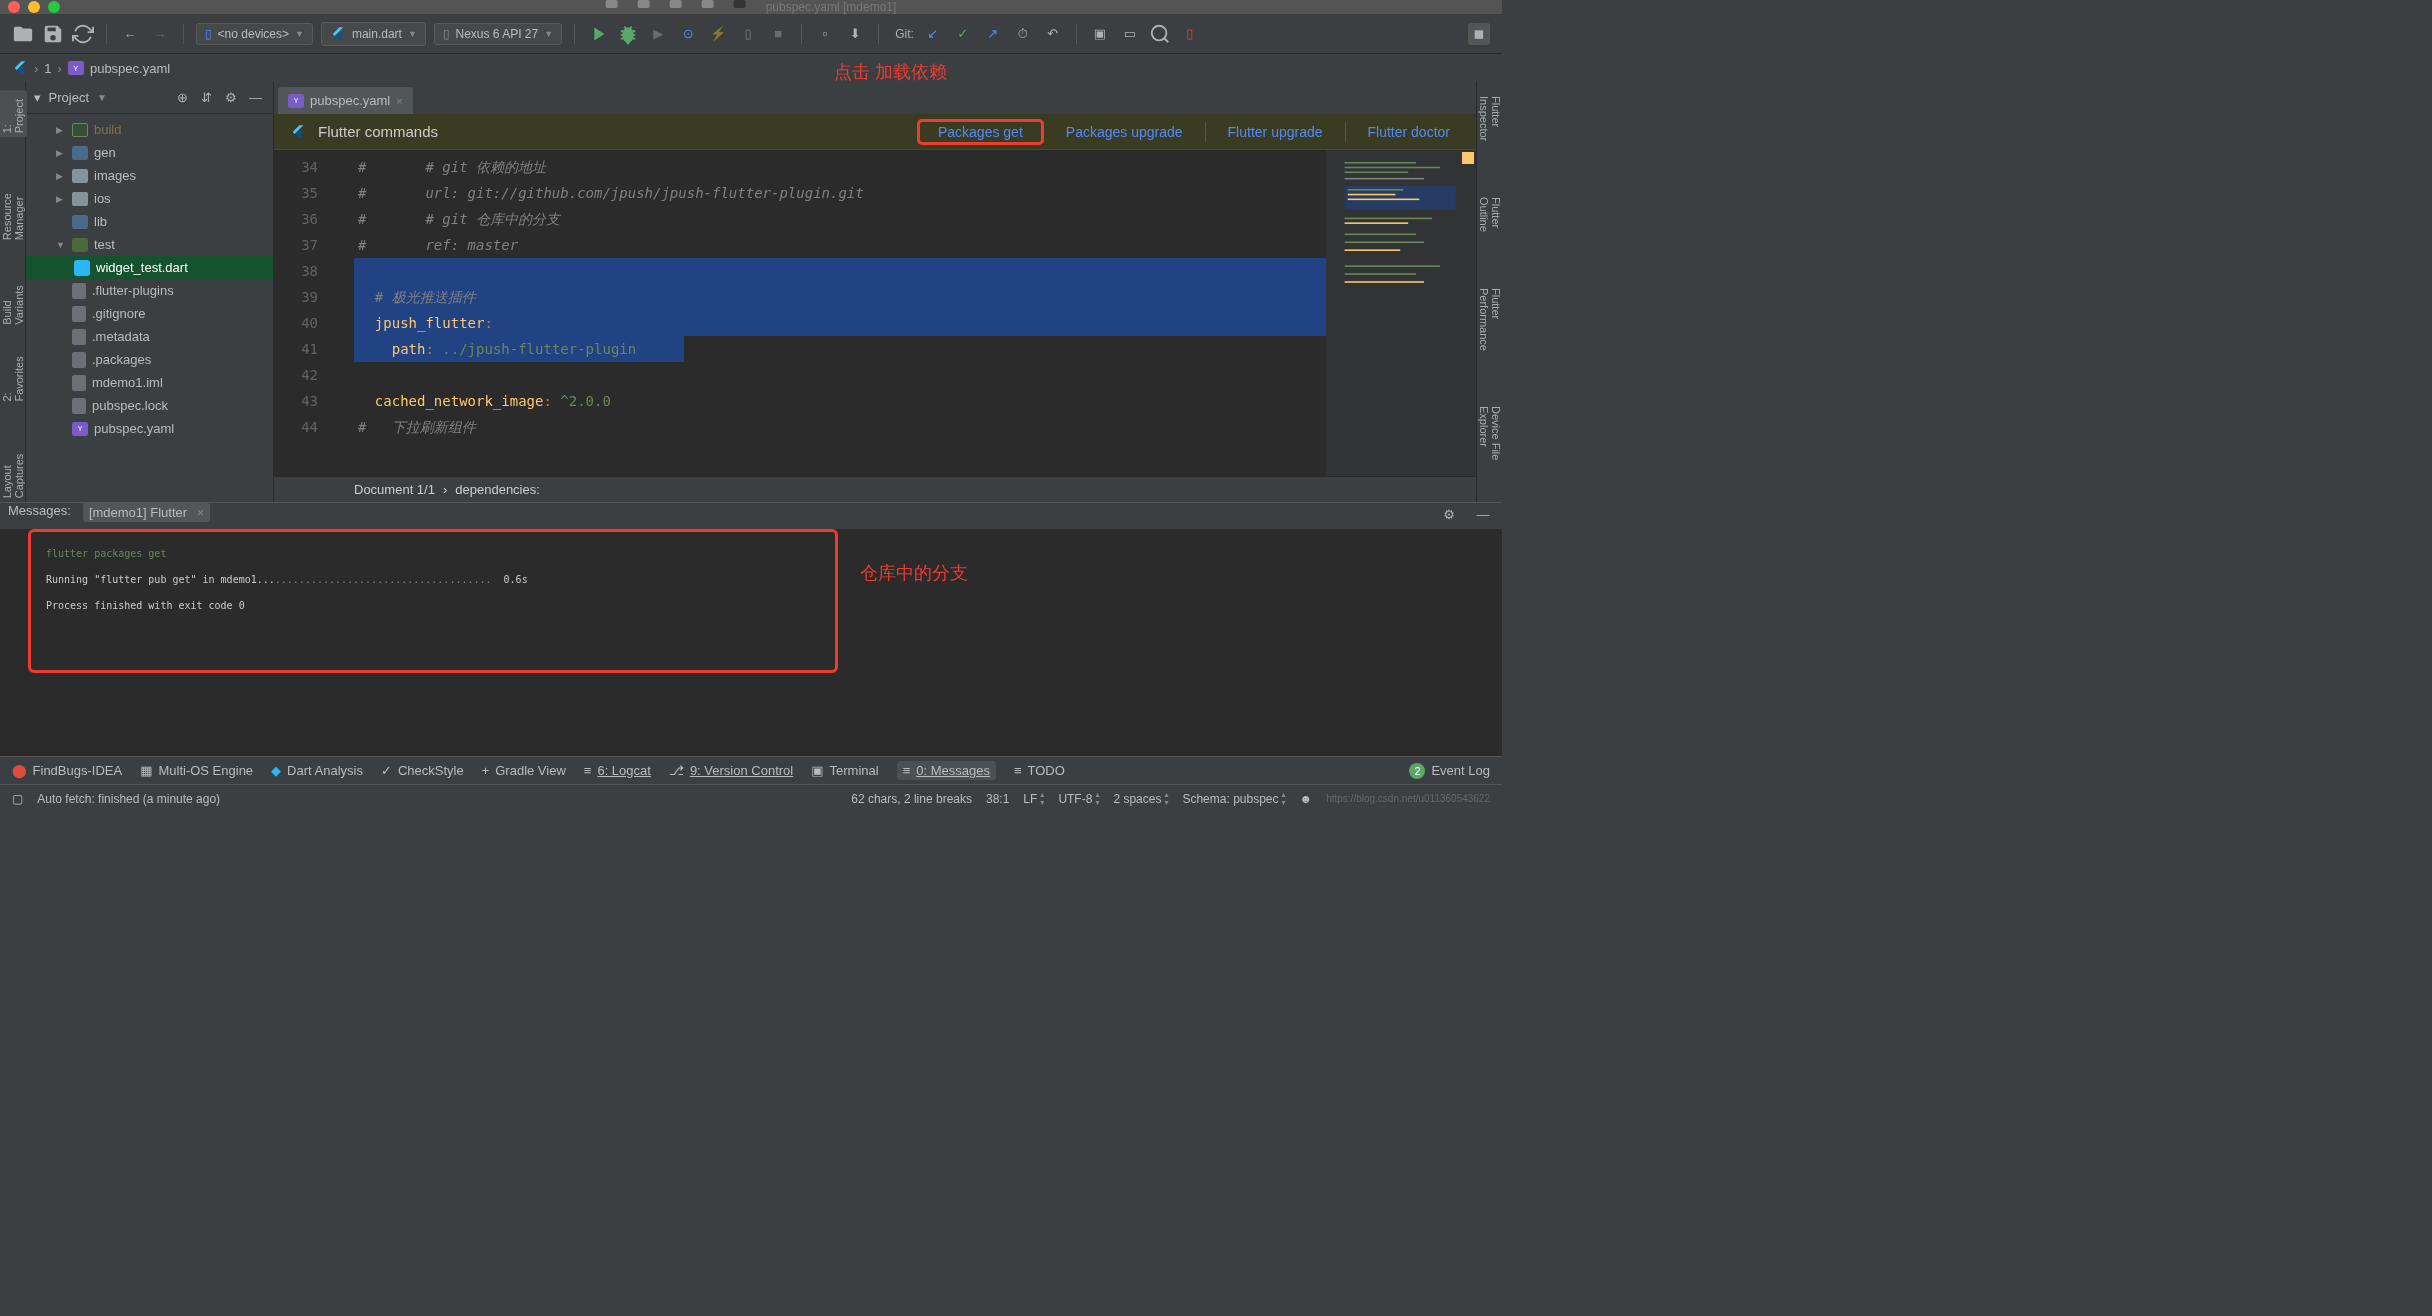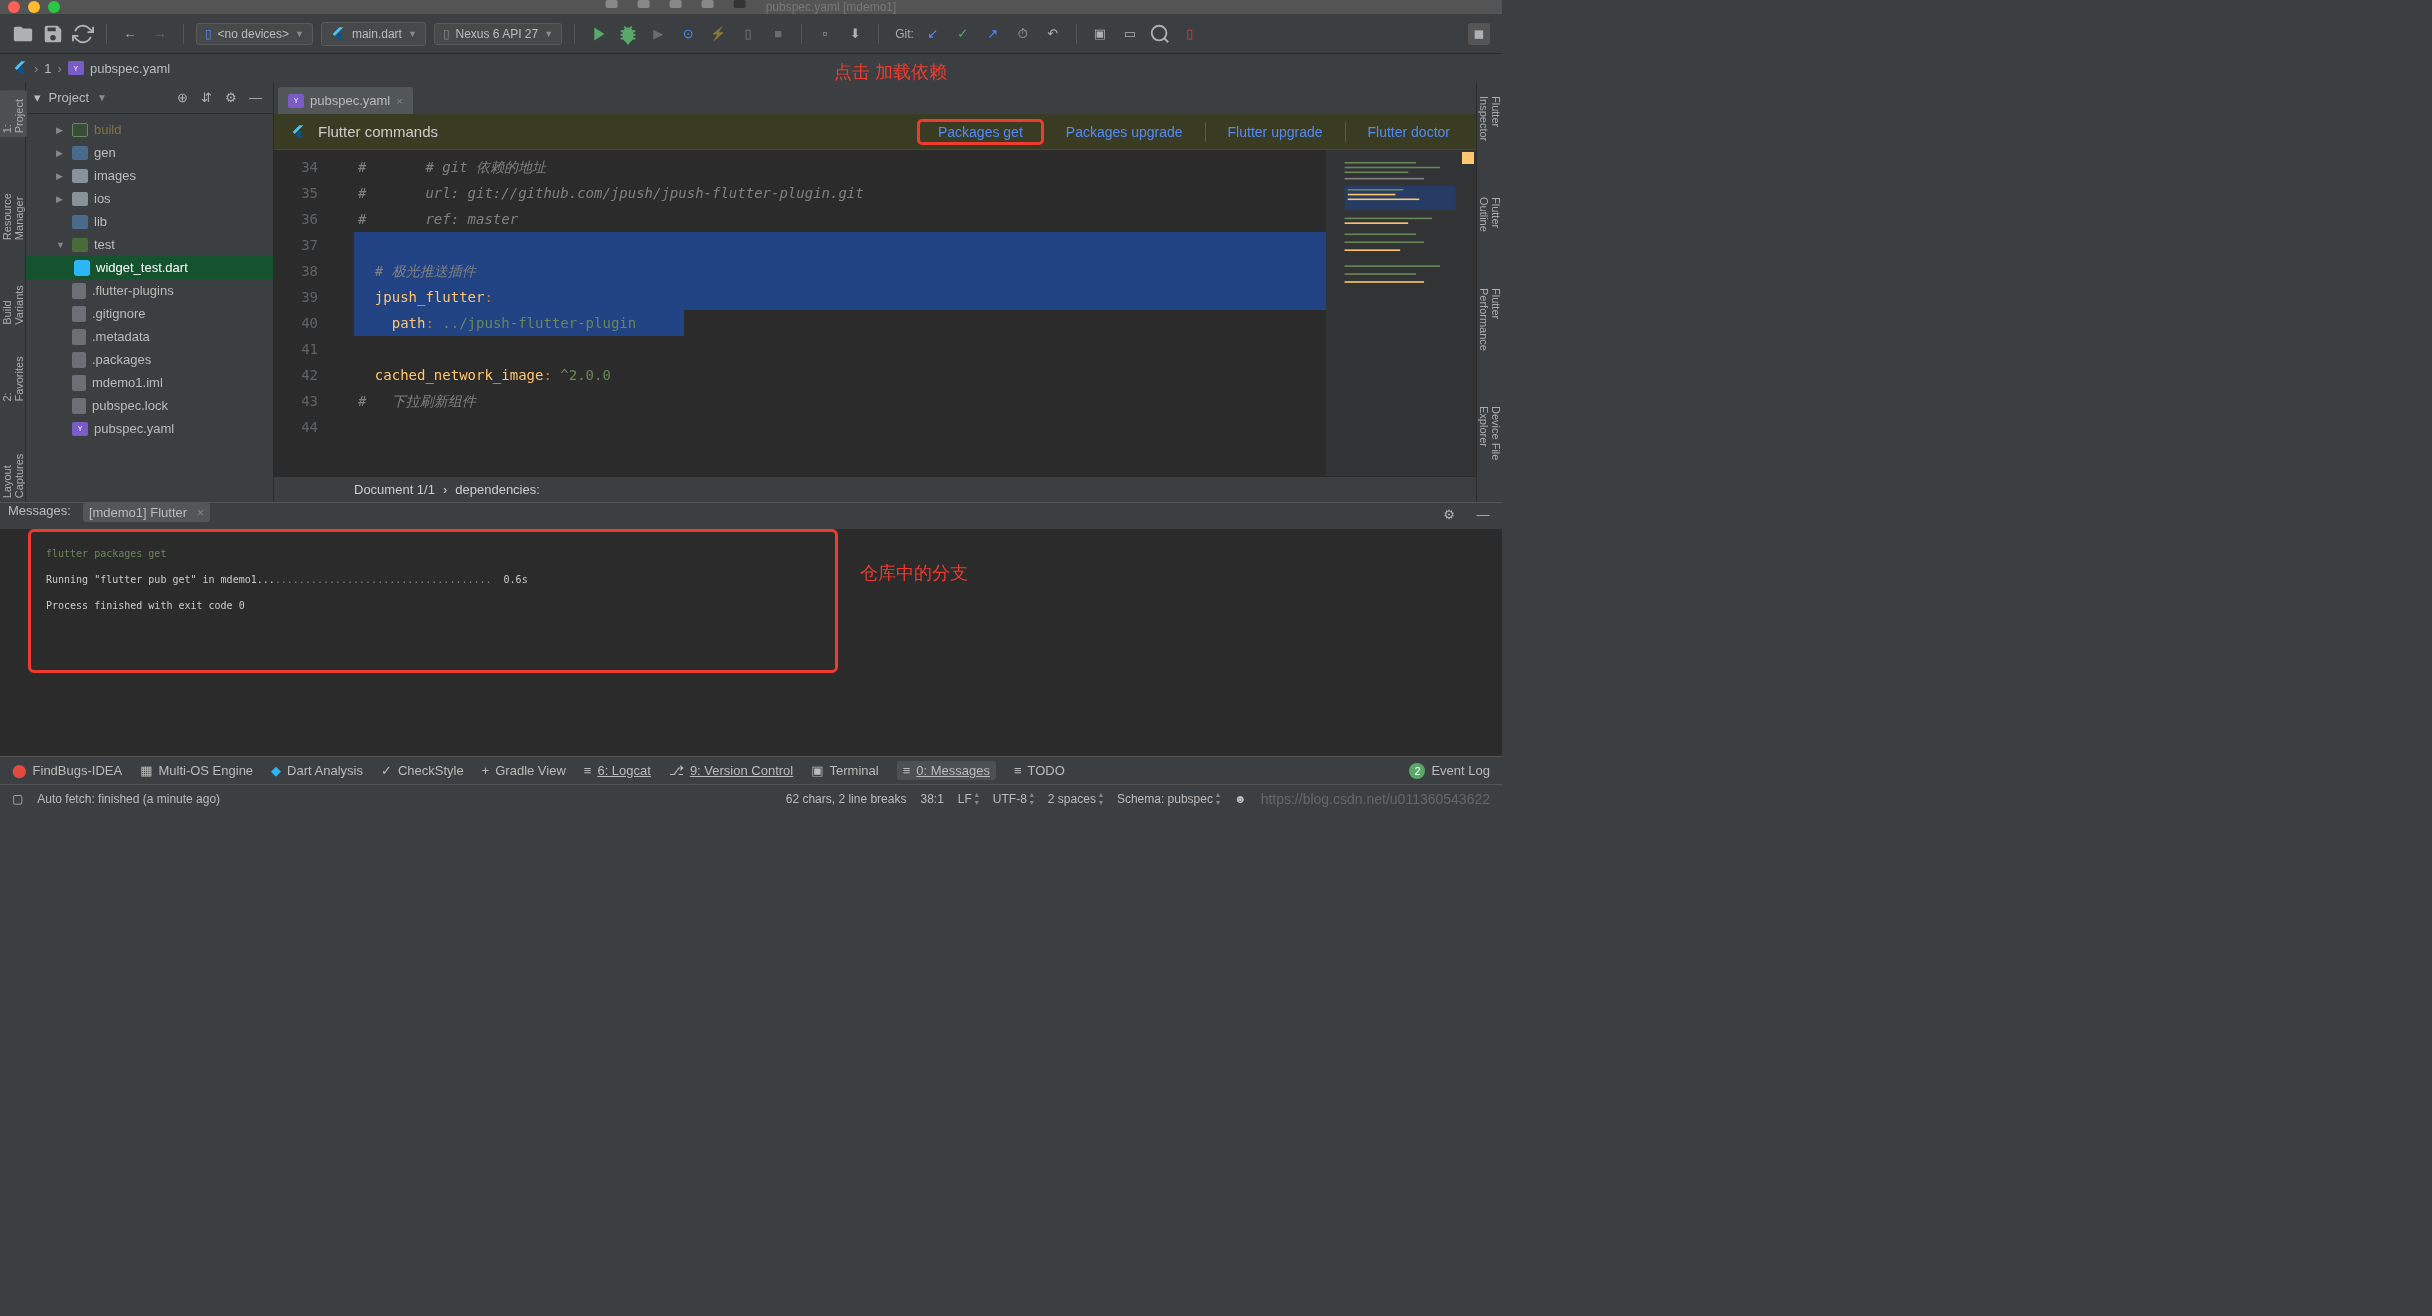--- a/index.html
+++ b/index.html
@@ -630,20 +630,21 @@
           <div class="ln">40</div>
           <div class="ln">41</div>
         <div class="ln">42</div>
           <div class="ln">43</div>
           <div class="ln">44</div>
       </div>
       <div class="gutter-marks"></div>
       <div class="code-lines">
         <div class="code-line"><span class="c-comment">#       # git 依赖的地址</span></div>
         <div class="code-line"><span class="c-comment">#       url: git://github.com/jpush/jpush-flutter-plugin.git</span></div>
+        <div class="code-line"><span class="c-comment">#       # git 仓库中的分支</span></div>
         <div class="code-line"><span class="c-comment">#       ref: master</span></div>
         <div class="code-line sel"><span></span></div>
         <div class="code-line sel"><span class="c-comment">  # 极光推送插件</span></div>
         <div class="code-line sel"><span class="c-yaml-key">  jpush_flutter</span><span class="c-key">:</span></div>
         <div class="code-line sel" style="background:linear-gradient(90deg,#214283 0%,#214283 330px,transparent 330px)"><span class="c-yaml-key">    path</span><span class="c-key">:</span><span class="c-str"> ../jpush-flutter-plugin</span></div>
         <div class="code-line"><span></span></div>
         <div class="code-line"><span class="c-yaml-key">  cached_network_image</span><span class="c-key">:</span><span class="c-str"> ^2.0.0</span></div>
         <div class="code-line"><span class="c-comment">#   下拉刷新组件</span></div>
       </div>
       <div class="minimap">
@@ -775,14 +776,14 @@
     </span>
   <span class="status-item">
       <span>2 spaces</span>
       <span class="updown">▴<br>▾</span>
     </span>
   <span class="status-item">
       <span>Schema: pubspec</span>
       <span class="updown">▴<br>▾</span>
     </span>
   <span class="status-item">☻</span>
-  <span class="status-item" style="color:#666;font-size:14px">https://blog.csdn.net/u011360543622</span>
+  <span class="status-item" style="color:#666;font-size:10px">https://blog.csdn.net/u011360543622</span>
 </div>
 
 </body></html>

